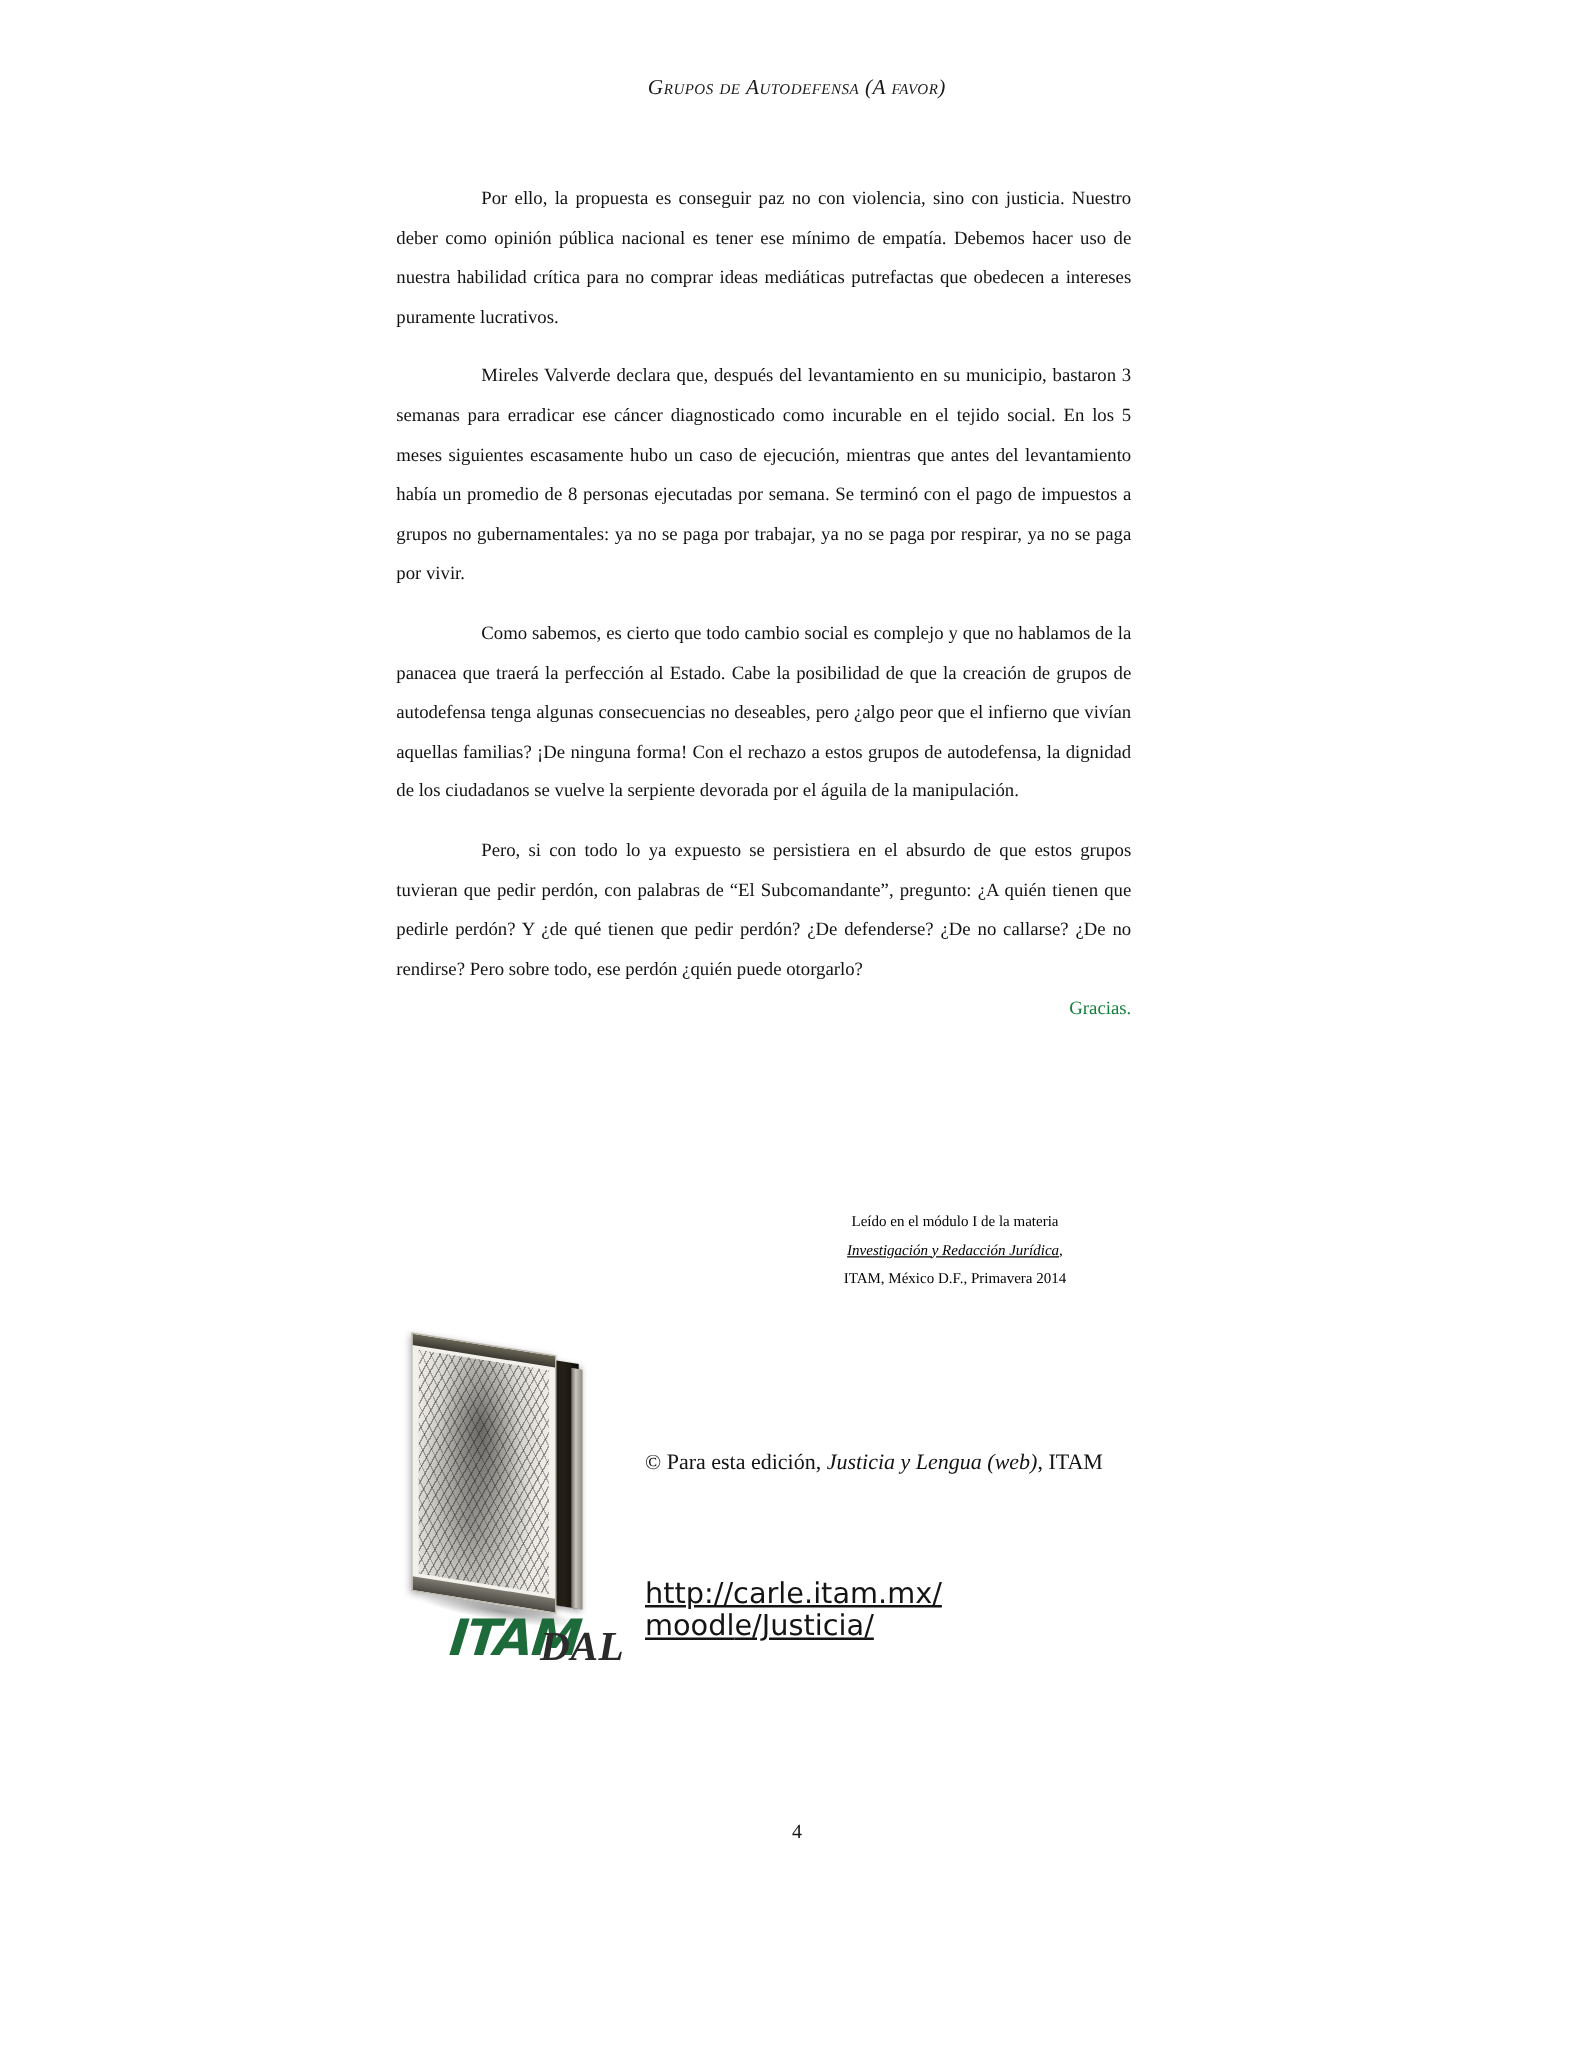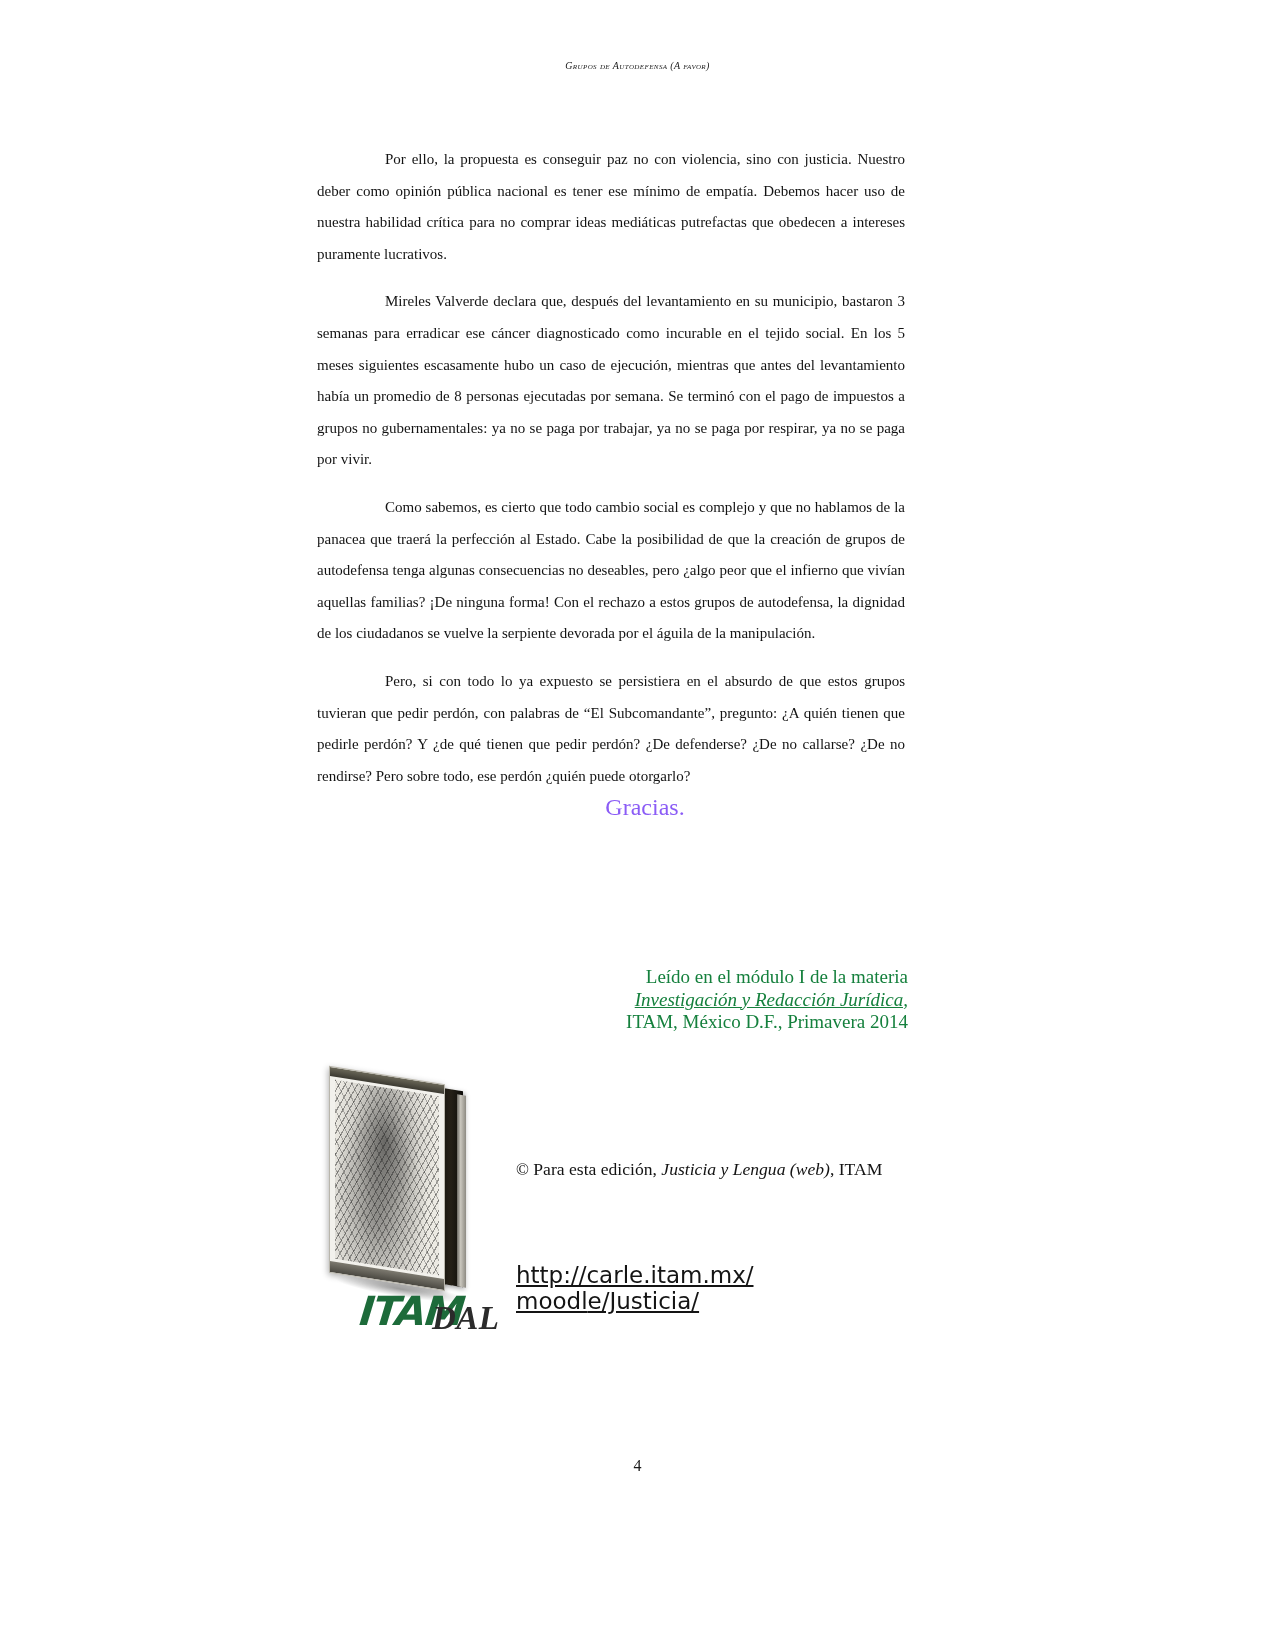--- a/index.html
+++ b/index.html
@@ -19,21 +19,21 @@
 
   
   .running-head {
     position: absolute;
     top: 60px;
     left: 0;
     width: 1275px;
     text-align: center;
     font-style: italic;
     font-variant: small-caps;
-    font-size: 10px;
+    font-size: 17px;
     letter-spacing: 0.4px;
     color: #1a1a1a;
   }
 
   
   .body-col {
     position: absolute;
     left: 317px;
     top: 128px;
     width: 588px;
@@ -45,36 +45,36 @@
     font-size: 15px;
     line-height: 31.6px;
     margin: 16px 0 0 0;
     color: #131313;
     hyphens: none;
     -webkit-font-feature-settings: "onum" 1;
     font-feature-settings: "onum" 1;
   }
   .gracias {
     text-indent: 68px;
-    font-size: 24px;
+    font-size: 15px;
     line-height: 31.6px;
-    text-align: center;
-    color: #8b5cf6;
+    text-align: right;
+    color: #15803d;
   }
 
   
   .attrib {
     position: absolute;
     left: 620px;
     top: 966px;
     width: 288px;
-    text-align: right;
-    font-size: 19px;
+    text-align: center;
+    font-size: 12px;
     line-height: 22.5px;
-    color: #15803d;
+    color: #000000;
   }
   .attrib .ital { font-style: italic; text-decoration: underline; }
 
   
   .colophon {
     position: absolute;
     left: 516px;
     top: 1148px;
     width: 392px;
     font-size: 17.6px;

